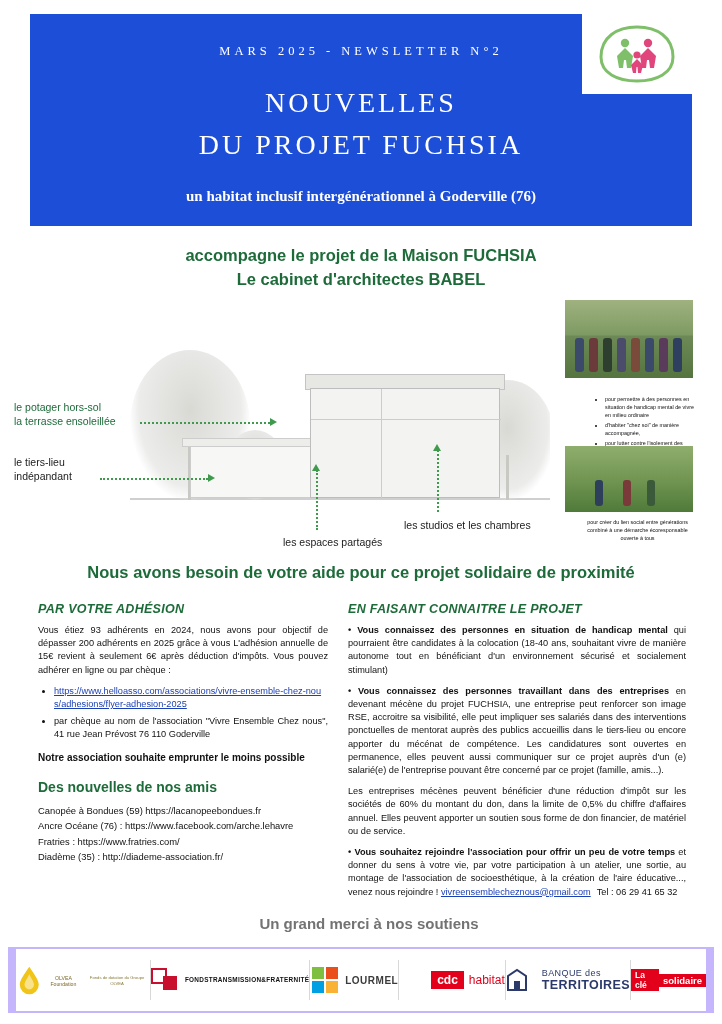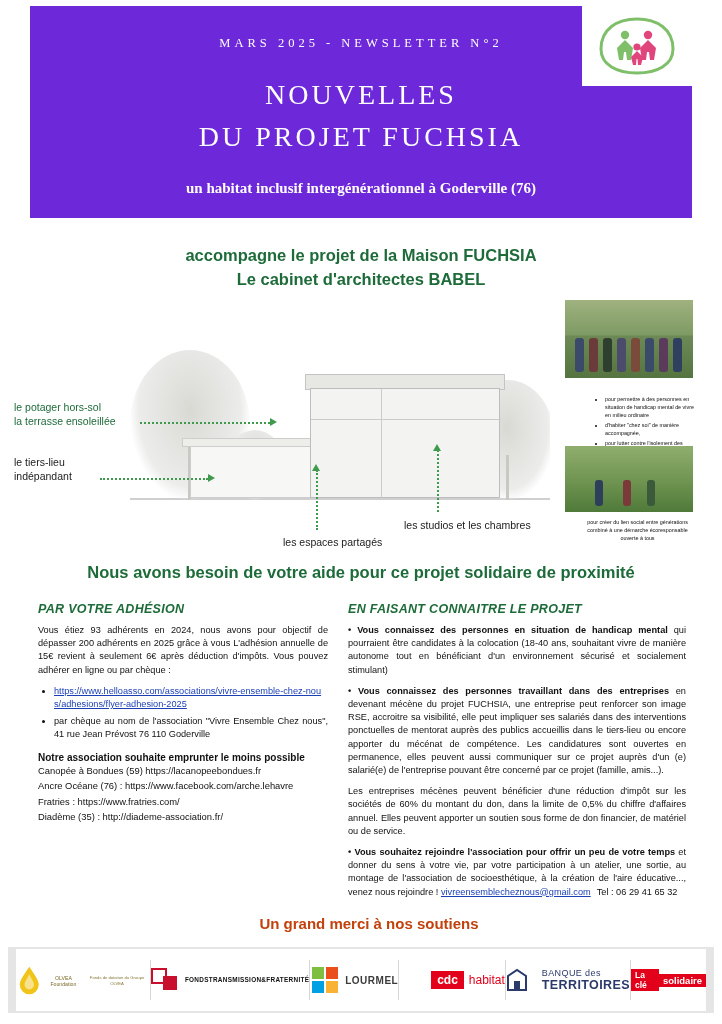--- a/index.html
+++ b/index.html
@@ -12,23 +12,23 @@
   }
   #page {
     position: relative;
     width: 722px; height: 1024px;
     background: #ffffff;
   }
 
   
   .header-band {
     position: absolute;
-    left: 30px; top: 6px;
+    left: 30px; top: 14px;
     width: 662px; height: 212px;
-    background: #6d28d9;
+    background: #1d4ed8;
   }
   .logo-box {
     position: absolute;
     right: 0px; top: 0px;
     width: 110px; height: 80px;
     background: #ffffff;
     display: flex; align-items: center; justify-content: center;
   }
   .kicker {
     position: absolute; left: 0; right: 0; top: 30px;
@@ -228,31 +228,31 @@
   }
   .amis-line {
     font-size: 9.4px; line-height: 15.5px; color: #111;
   }
   .mailto { color: #1b3fb5; text-decoration: underline; }
 
   
   .thanks {
     position: absolute; left: 16px; right: 0; top: 915px;
     text-align: center;
-    color: #c2410c;
+    color: #737373;
     font-size: 15px;
     font-weight: bold;
   }
 
   
   .footer {
     position: absolute;
     left: 8px; top: 947px;
     width: 706px; height: 66px;
-    background: #e5e5e5;
+    background: #c4b5fd;
     display: flex; align-items: center;
   }
   .footer-inner {
     position: absolute; left: 8px; top: 2px;
     width: 690px; height: 62px;
     background: #ffffff;
     display: flex; align-items: center; justify-content: space-around;
   }
   .logo-cell {
     display: flex; flex-direction: row; align-items: center; justify-content: center;
@@ -368,20 +368,21 @@
 
   <div class="col-left">
     <div class="col-head">PAR VOTRE ADHÉSION</div>
     <p class="para">Vous étiez 93 adhérents en 2024, nous avons pour objectif de dépasser 200 adhérents en 2025 grâce à vous L'adhésion annuelle de 15€ revient à seulement 6€ après déduction d'impôts. Vous pouvez adhérer en ligne ou par chèque :</p>
     <ul class="dotlist">
       <li><span class="link">https://www.helloasso.com/associations/vivre-ensemble-chez-nous/adhesions/flyer-adhesion-2025</span></li>
       <li>par chèque au nom de l'association "Vivre Ensemble Chez nous", 41 rue Jean Prévost 76 110 Goderville</li>
     </ul>
     <div class="emphasis">Notre association souhaite emprunter le moins possible</div>
 
+    <div class="amis-head">Des nouvelles de nos amis</div>
     <div class="amis-line">Canopée à Bondues (59) https://lacanopeebondues.fr</div>
     <div class="amis-line">Ancre Océane (76) : https://www.facebook.com/arche.lehavre</div>
     <div class="amis-line">Fratries : https://www.fratries.com/</div>
     <div class="amis-line">Diadème (35) : http://diademe-association.fr/</div>
   </div>
 
   <div class="col-right">
     <div class="col-head">EN FAISANT CONNAITRE LE PROJET</div>
 
     <p class="para"><span class="bold-lead">•  Vous connaissez  des personnes en situation de handicap mental</span><span> qui pourraient être candidates à la colocation (18-40 ans, souhaitant vivre de manière autonome tout en bénéficiant d'un environnement sécurisé et socialement stimulant)</span></p>

